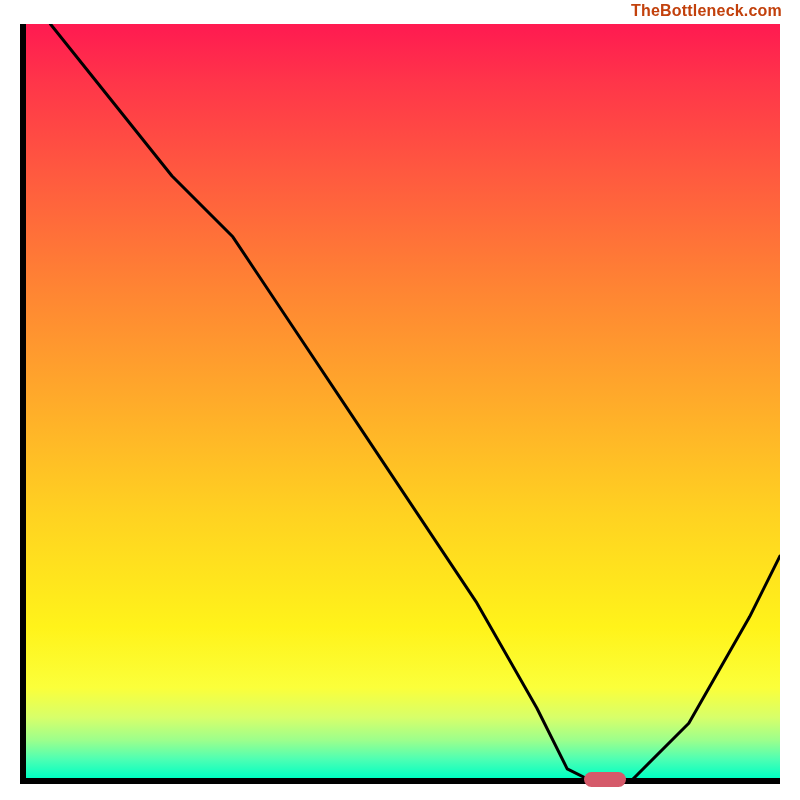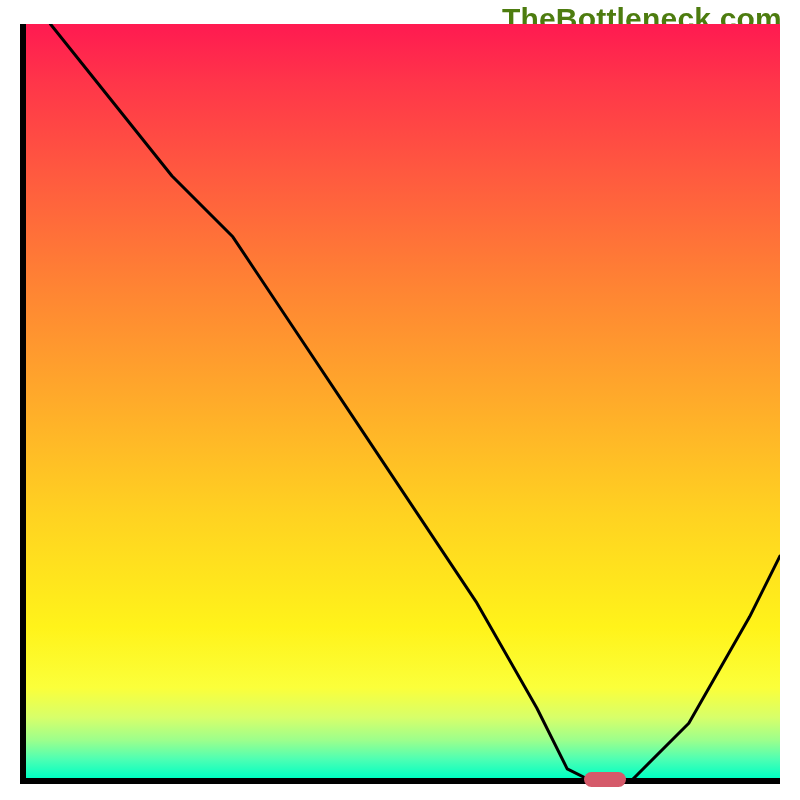--- a/index.html
+++ b/index.html
@@ -41,23 +41,23 @@
     border: 6px solid #000;
     border-top: none;
     border-right: none;
     box-sizing: border-box;
   }
   .watermark {
     position: absolute;
     top: 2px;
     right: 18px;
     font-family: Arial, Helvetica, sans-serif;
-    font-size: 30px;
+    font-size: 16px;
     font-weight: 600;
-    color: #4d7c0f;
+    color: #c2410c;
     letter-spacing: 0.2px;
   }
   svg.curve {
     position: absolute;
     left: 0;
     top: 0;
     width: 760px;
     height: 760px;
     pointer-events: none;
   }

